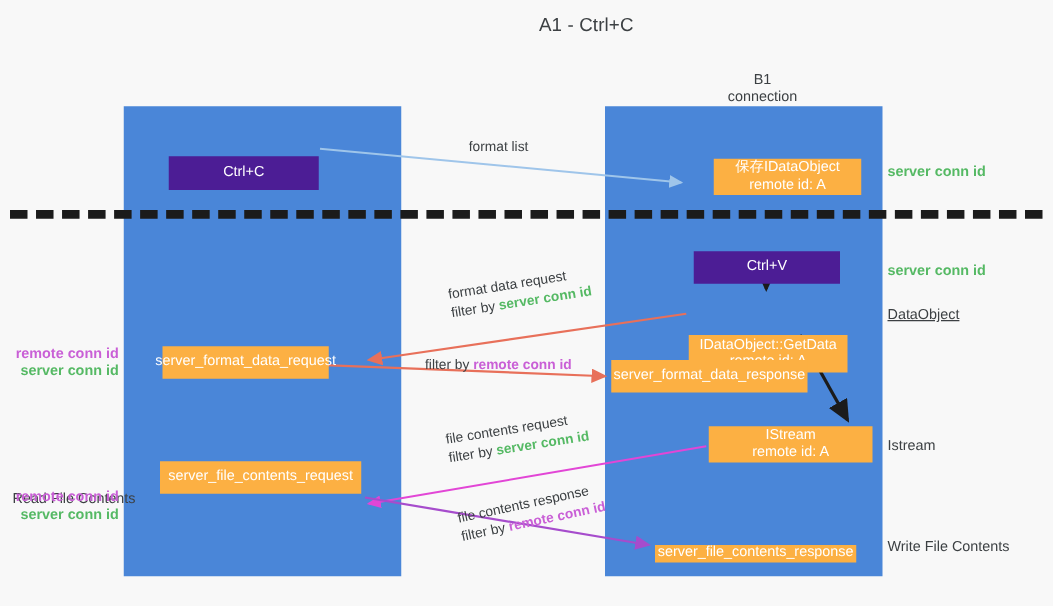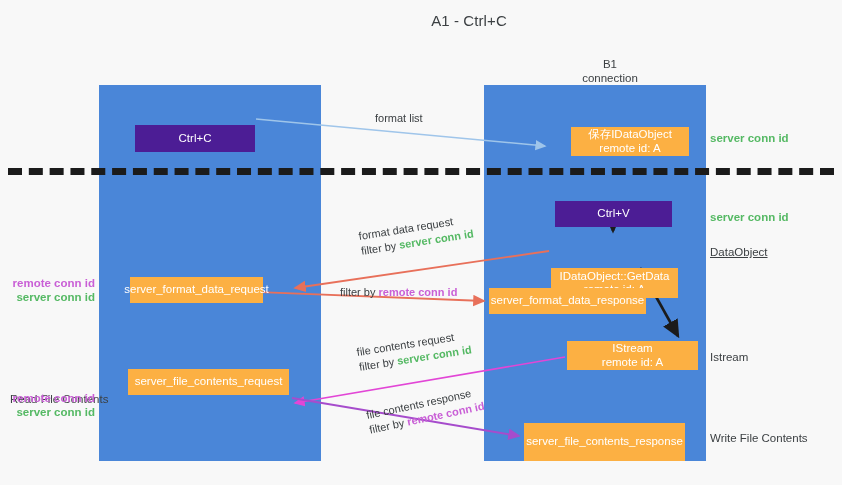--- a/index.html
+++ b/index.html
@@ -88,21 +88,21 @@
   .node span { display: block; white-space: nowrap; }
 
   #node-ctrlc  { left: 135px; top: 105px; width: 120px; height: 27px; }
   #node-save   { left: 551px; top: 127px; width: 118px; height: 29px; margin-left: 20px; }
   #node-ctrlv  { left: 555px; top: 181px; width: 117px; height: 26px; }
   #node-getdata{ left: 551px; top: 236px; width: 127px; height: 30px; margin-top: 32px; }
   #node-fmtreq { left: 130px; top: 277px; width: 133px; height: 26px; }
   #node-fmtres { left: 489px; top: 288px; width: 157px; height: 26px; }
   #node-istream{ left: 567px; top: 341px; width: 131px; height: 29px; }
   #node-filereq{ left: 128px; top: 369px; width: 161px; height: 26px; }
-  #node-fileres{ left: 524px; top: 423px; width: 161px; height: 38px; }
+  #node-fileres{ left: 524px; top: 436px; width: 161px; height: 14px; }
 
   
   .side-note {
     position: absolute;
     font-size: 11.5px;
     line-height: 14px;
     white-space: nowrap;
   }
   .side-note.plain  { color: #3c4043; }
   .green-id  { color: #55b964; font-weight: bold; }

